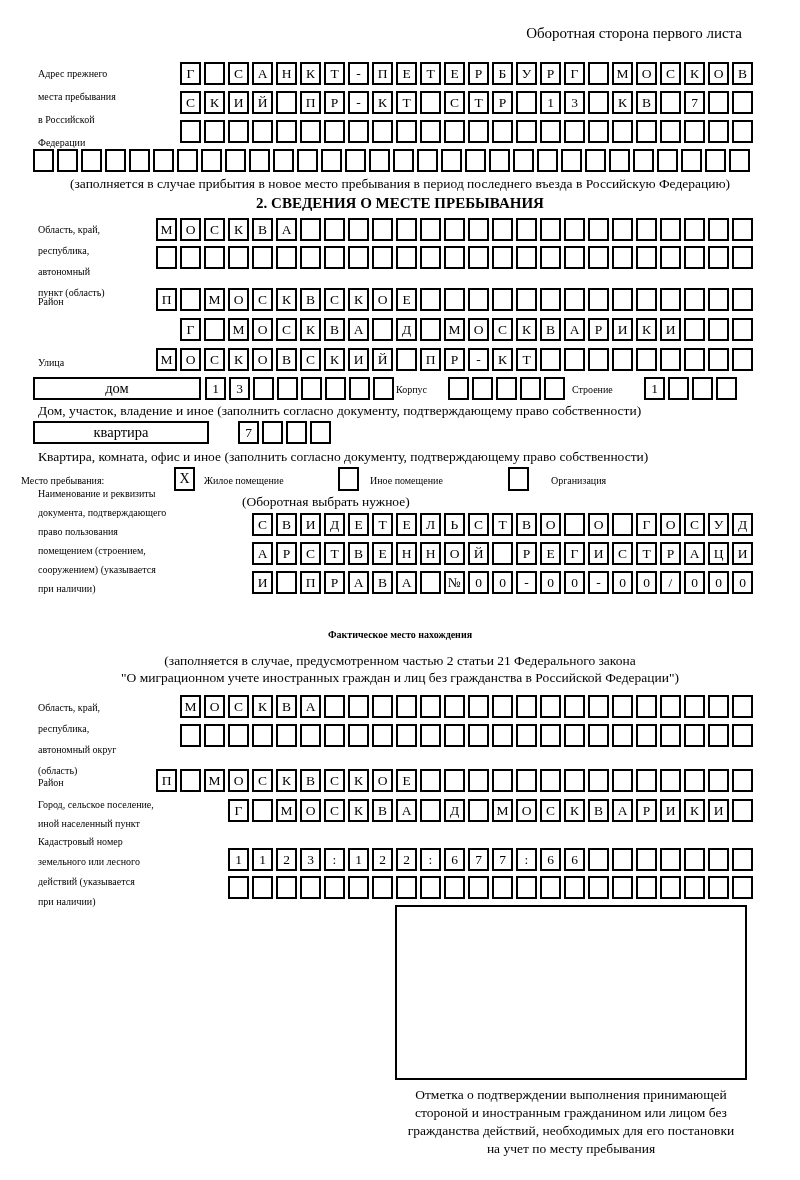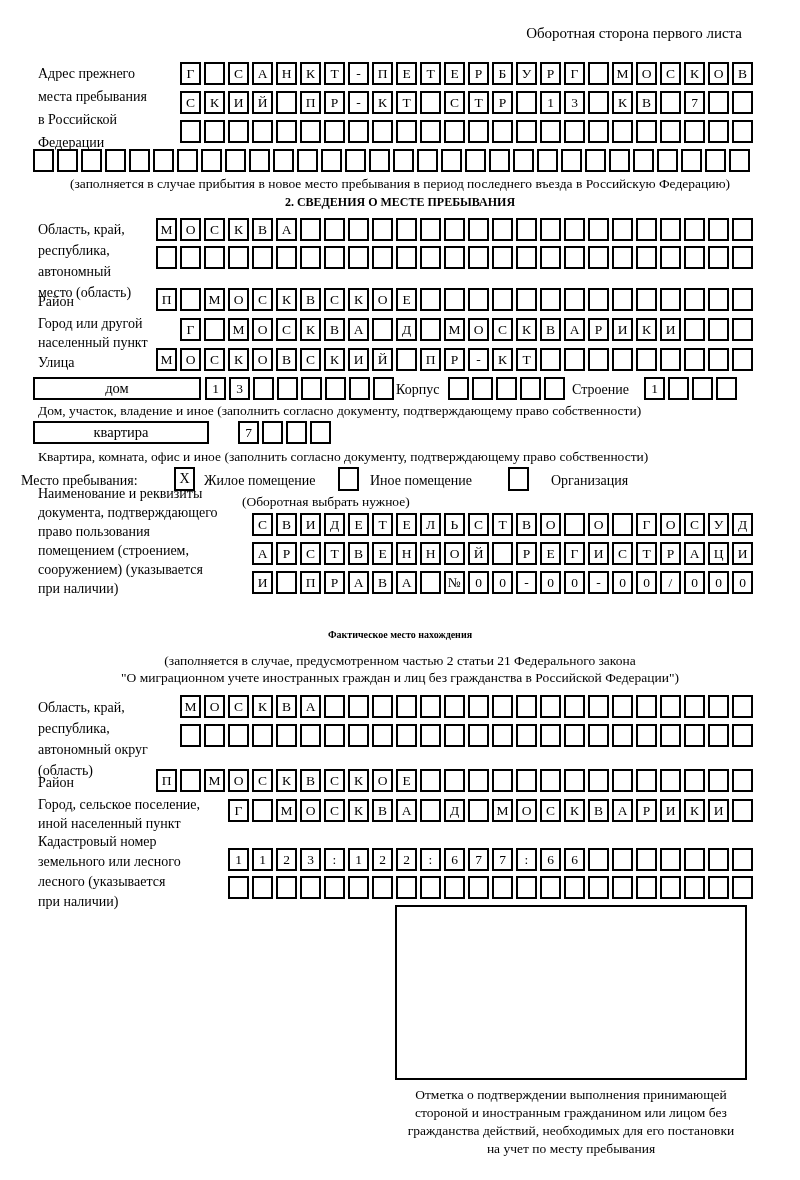--- a/index.html
+++ b/index.html
@@ -2,25 +2,25 @@
 <html><head>
 <meta charset="utf-8">
 <style>
   html,body{margin:0;padding:0;background:#fff;}
   #page{position:relative;width:800px;height:1180px;background:#ffffff;
         font-family:Liberation Serif, serif;color:#000;overflow:hidden;}
   .row{position:absolute;display:flex;}
   .cell{width:21px;height:23px;margin-right:3px;border:2px solid #000;box-sizing:border-box;
         display:flex;align-items:center;justify-content:center;
         font-size:13.5px;line-height:1;flex:0 0 auto;background:#fff;}
-  .lbl{position:absolute;font-size:14px;line-height:21px;white-space:nowrap;}
+  .lbl{position:absolute;font-size:10px;line-height:21px;white-space:nowrap;}
   .lbl div{white-space:nowrap;}
   .cap{position:absolute;font-size:13.5px;white-space:nowrap;}
   .center{left:0;width:800px;text-align:center;}
-  .h{position:absolute;font-weight:bold;font-size:12px;white-space:nowrap;}
+  .h{position:absolute;font-weight:bold;font-size:15px;white-space:nowrap;}
   .widebox{position:absolute;height:23px;border:2px solid #000;box-sizing:border-box;
            display:flex;align-items:center;justify-content:center;font-size:14.5px;background:#fff;}
   .chk{position:absolute;width:21px;height:24px;border:2px solid #000;box-sizing:border-box;
        display:flex;align-items:center;justify-content:center;font-size:14px;background:#fff;}
   .bigbox{position:absolute;border:2px solid #000;box-sizing:border-box;background:#fff;}
 </style>
 </head>
 <body>
 
 <div id="page">
@@ -144,21 +144,21 @@
       <div class="cell"></div>
     </div>
   <div class="cap center" style="top:176px">(заполняется в случае прибытия в новое место пребывания в период последнего въезда в Российскую Федерацию)</div>
 
   <div class="h center" style="top:195px">2. СВЕДЕНИЯ О МЕСТЕ ПРЕБЫВАНИЯ</div>
 
   <div class="lbl" style="left:38px;top:219px">
     <div>Область, край,</div>
     <div>республика,</div>
     <div>автономный</div>
-    <div>место (область)</div>
+    <div>пункт (область)</div>
   </div>
   <div class="row" style="left:156px;top:218px">
       <div class="cell">М</div>
       <div class="cell">О</div>
       <div class="cell">С</div>
       <div class="cell">К</div>
       <div class="cell">В</div>
       <div class="cell">А</div>
       <div class="cell"></div>
       <div class="cell"></div>
@@ -230,24 +230,20 @@
       <div class="cell"></div>
       <div class="cell"></div>
       <div class="cell"></div>
       <div class="cell"></div>
       <div class="cell"></div>
       <div class="cell"></div>
       <div class="cell"></div>
       <div class="cell"></div>
     </div>
 
-  <div class="lbl" style="left:38px;top:314px;line-height:19px">
-    <div>Город или другой</div>
-    <div>населенный пункт</div>
-  </div>
   <div class="row" style="left:180px;top:318px">
       <div class="cell">Г</div>
       <div class="cell"></div>
       <div class="cell">М</div>
       <div class="cell">О</div>
       <div class="cell">С</div>
       <div class="cell">К</div>
       <div class="cell">В</div>
       <div class="cell">А</div>
       <div class="cell"></div>
@@ -538,21 +534,21 @@
       <div class="cell">Р</div>
       <div class="cell">И</div>
       <div class="cell">К</div>
       <div class="cell">И</div>
       <div class="cell"></div>
     </div>
 
   <div class="lbl" style="left:38px;top:832px;line-height:20px">
     <div>Кадастровый номер</div>
     <div>земельного или лесного</div>
-    <div>лесного (указывается</div>
+    <div>действий (указывается</div>
     <div>при наличии)</div>
   </div>
   <div class="row" style="left:228px;top:848px">
       <div class="cell">1</div>
       <div class="cell">1</div>
       <div class="cell">2</div>
       <div class="cell">3</div>
       <div class="cell">:</div>
       <div class="cell">1</div>
       <div class="cell">2</div>

